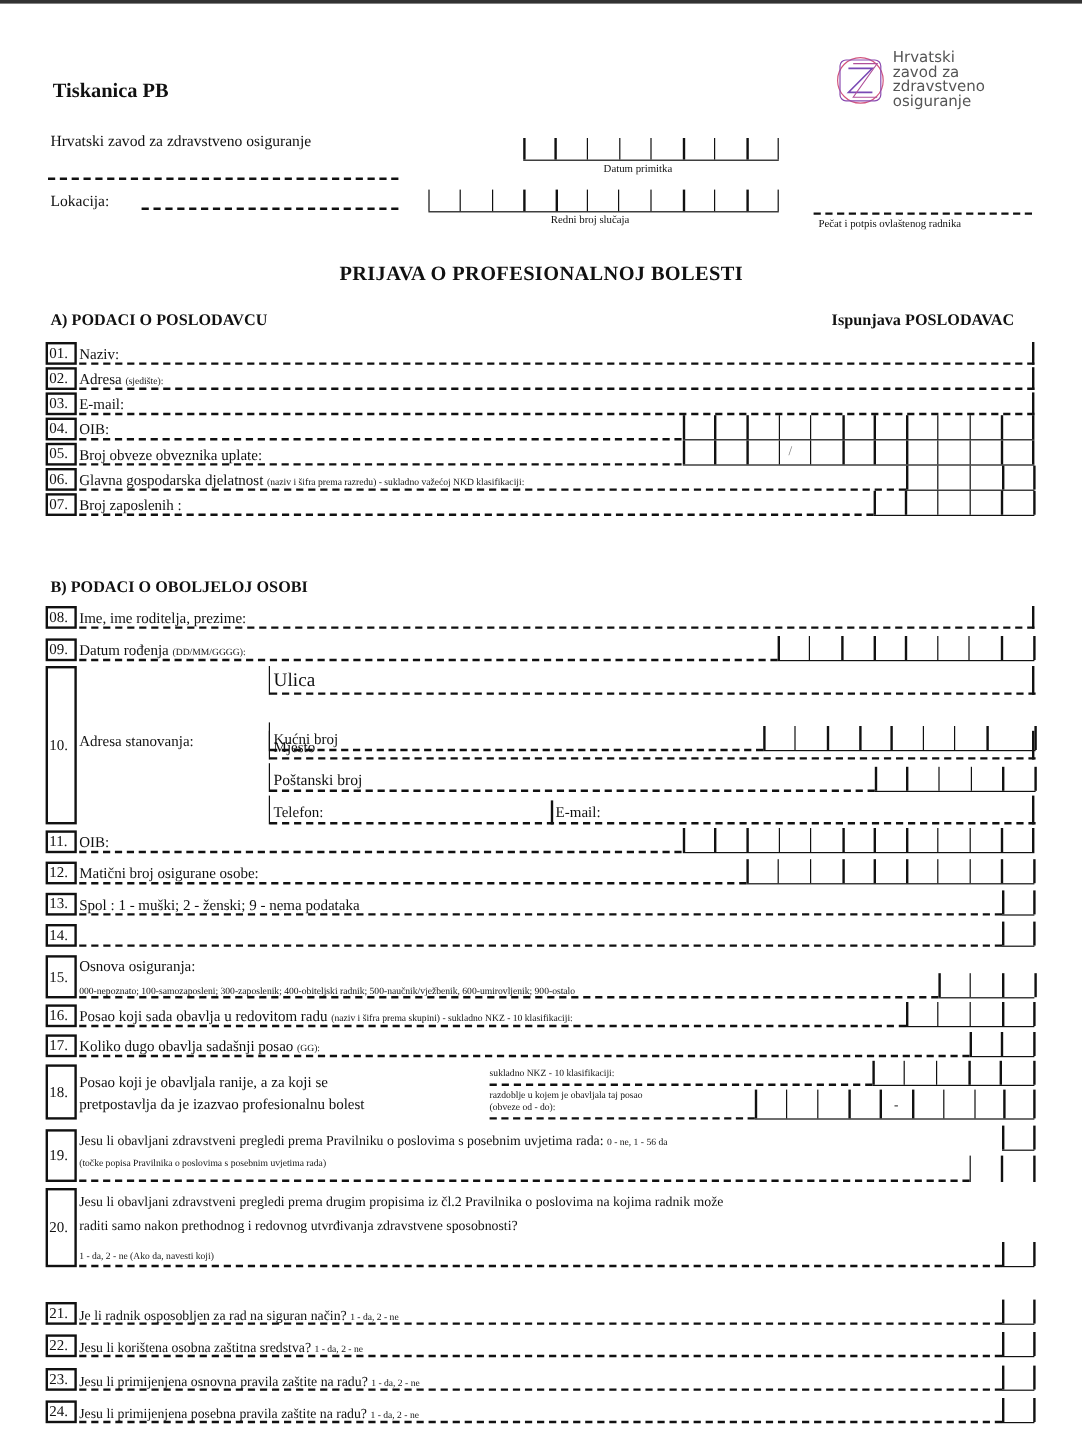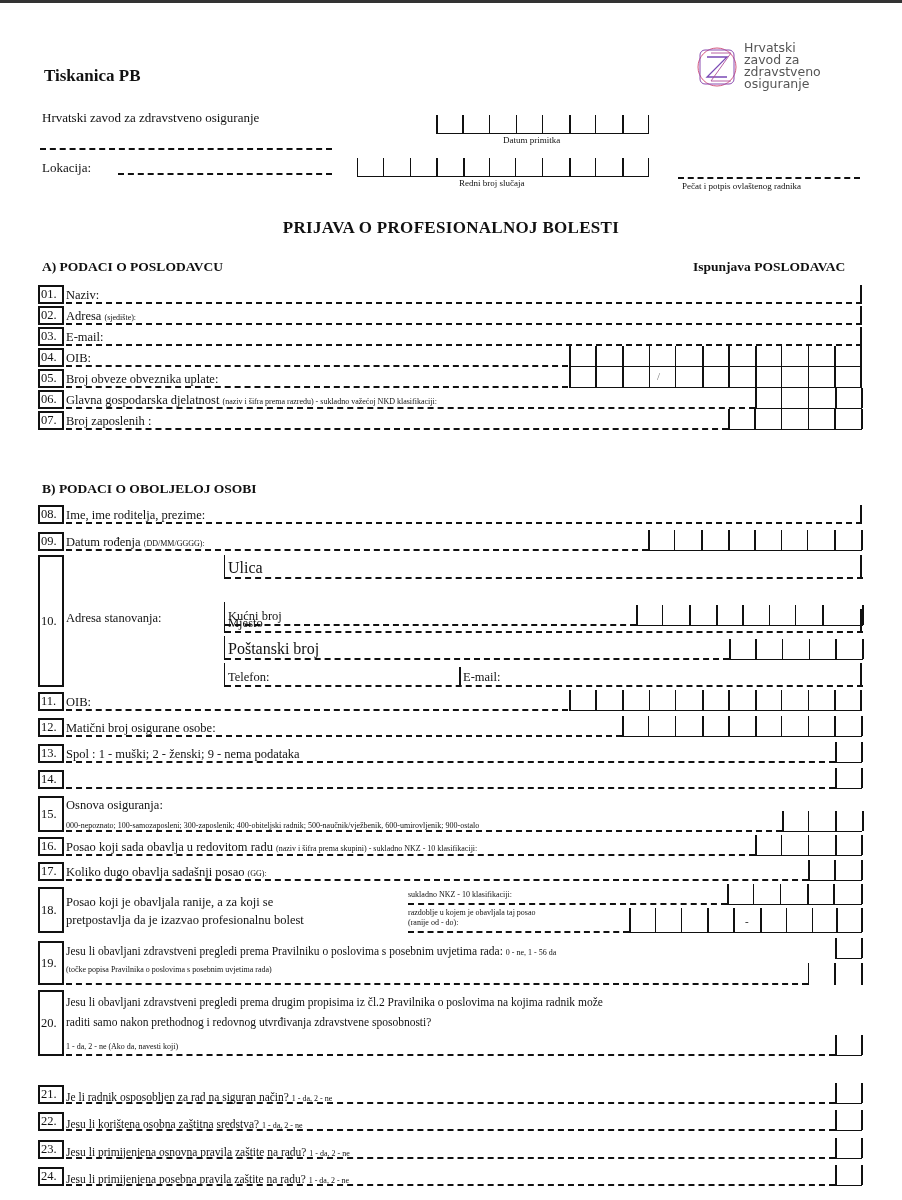--- a/index.html
+++ b/index.html
@@ -238,21 +238,21 @@
           <span class="tick thick" style="left:186px"></span>
           <span class="tick thick" style="left:226px"></span>
       </div>
     </div>
     <div style="position:absolute;left:0;top:54px;width:638px;height:24px;border-left:1.5px solid #111;">
       <span style="position:absolute;left:3px;bottom:2px;font-size:12.5px;">Mjesto</span>
       <div style="position:absolute;left:0;bottom:0;width:638px;border-bottom:2px dashed #111;"></div>
       <div class="rend"></div>
     </div>
     <div style="position:absolute;left:0;top:81px;width:638px;height:24px;border-left:1.5px solid #111;">
-      <span style="position:absolute;left:3px;bottom:2px;font-size:16px;">Poštanski broj</span>
+      <span style="position:absolute;left:3px;bottom:2px;font-size:13px;">Poštanski broj</span>
       <div style="position:absolute;left:0;bottom:0;width:504px;border-bottom:2px dashed #111;"></div>
       <div class="boxes" style="left:504px;width:134px;">
         <span class="tick thick" style="left:0"></span>
           <span class="tick thick" style="left:26px"></span>
           <span class="tick" style="left:53px"></span>
           <span class="tick" style="left:80px"></span>
           <span class="tick thick" style="left:106px"></span>
           <span class="tick thick" style="left:133px"></span>
       </div>
     </div>
@@ -369,21 +369,21 @@
   <div class="boxes" style="left:689px;top:0;bottom:auto;height:18px;width:135px;">
     <span class="tick thick" style="left:0"></span>
       <span class="tick" style="left:26px"></span>
       <span class="tick" style="left:53px"></span>
       <span class="tick thick" style="left:80px"></span>
       <span class="tick thick" style="left:106px"></span>
       <span class="tick thick" style="left:134px"></span>
   </div>
   <div style="position:absolute;left:370px;top:21px;font-size:8px;line-height:10px;">
     <div>razdoblje u kojem je obavljala taj posao</div>
-    <div>(ranije od - do):</div>
+    <div>(obveze od - do):</div>
   </div>
   <div style="position:absolute;left:370px;bottom:0;width:221px;border-bottom:2px dashed #111;"></div>
   <div class="boxes" style="left:591px;width:233px;height:24px;">
     <span class="tick thick" style="left:0;height:24px;"></span>
       <span class="tick" style="left:26px;height:24px;"></span>
       <span class="tick" style="left:52px;height:24px;"></span>
       <span class="tick thick" style="left:78px;height:24px;"></span>
       <span class="tick thick" style="left:104px;height:24px;"></span>
     <span style="position:absolute;left:116px;top:6px;font-size:11px;">-</span>
     <span class="tick thick" style="left:131px;height:24px;"></span>

